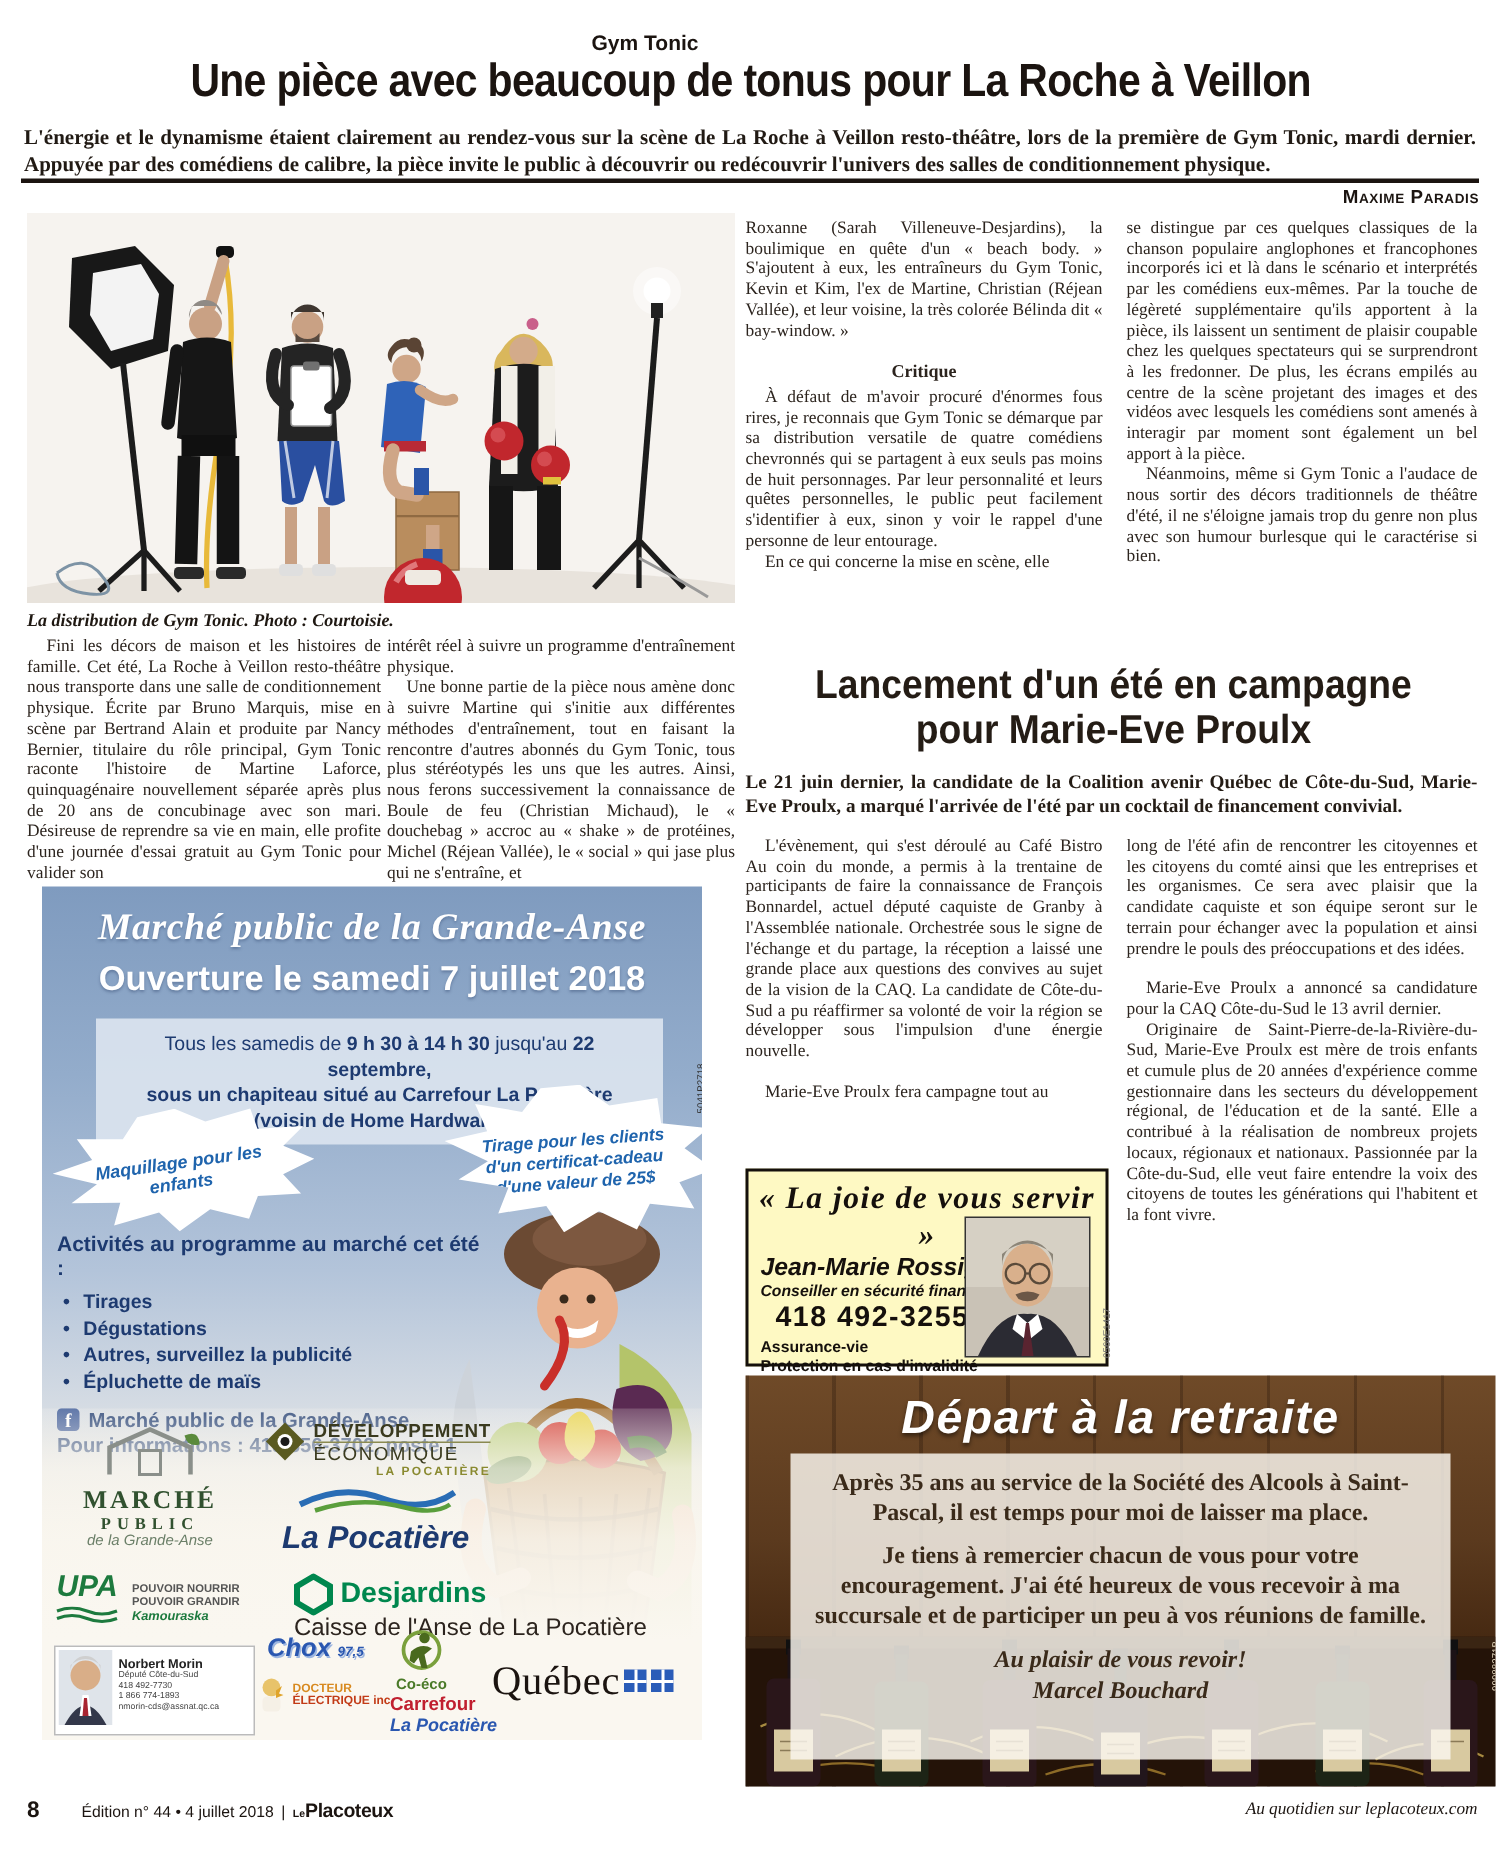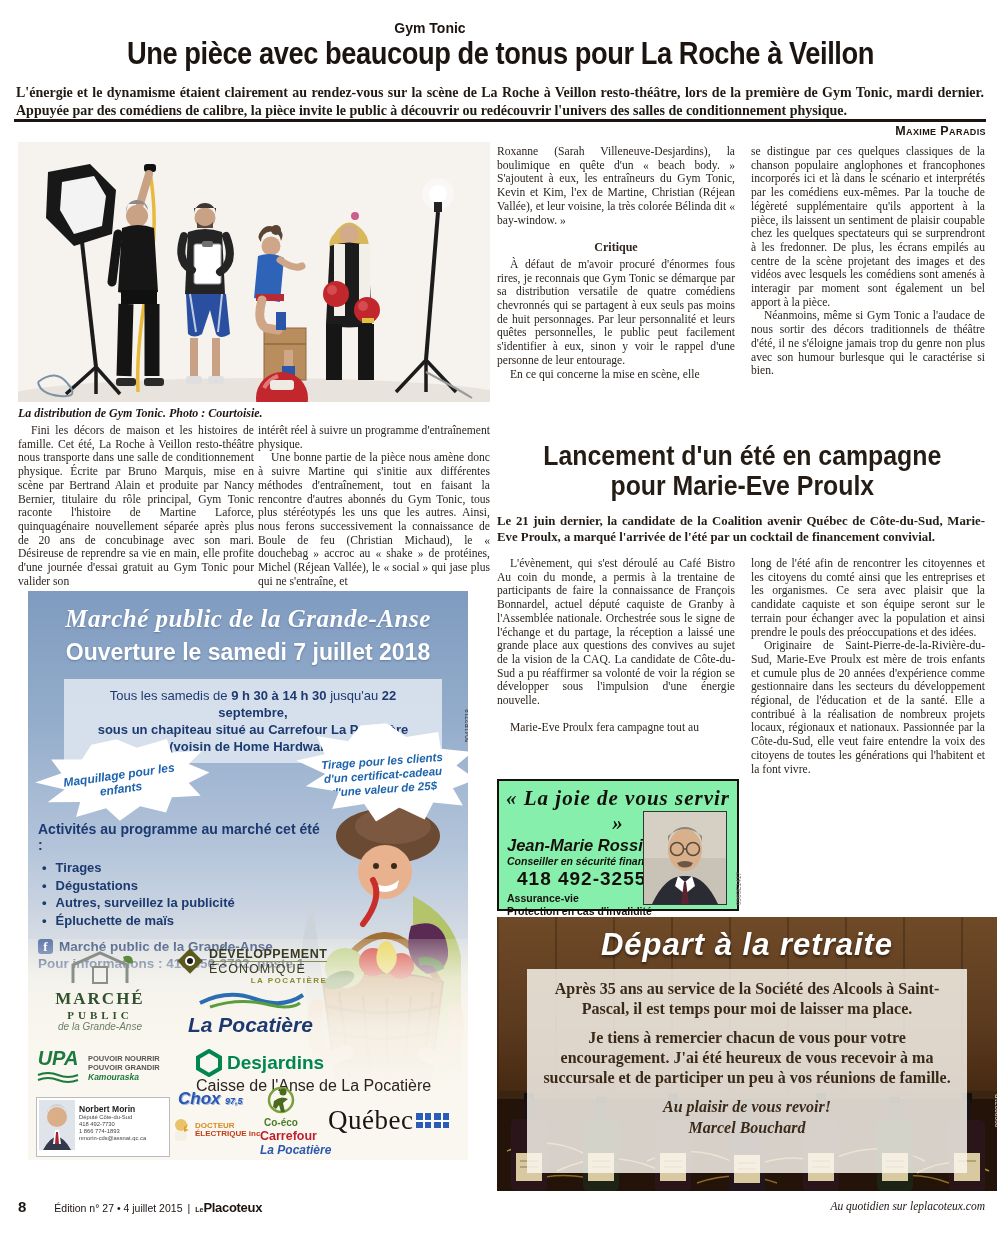--- a/index.html
+++ b/index.html
@@ -76,21 +76,21 @@
   .lg-coeco{font-size:10px;font-weight:bold;color:#4a7a28;text-align:center;}
   .lg-carr .a{font-weight:800;font-size:12.5px;color:#c01f2f;}
   .lg-carr .b{font-style:italic;font-weight:bold;font-size:12px;color:#2a57b0;}
   .lg-qc{display:flex;align-items:center;font-family:"Liberation Serif",serif;}
   .lg-qc .t{font-size:27px;color:#1b1410;letter-spacing:.5px;}
   .qflag{width:15px;height:15px;background:#2a5cb8;position:relative;margin-left:3px;}
   .qflag::before,.qflag::after{content:"";position:absolute;background:#fff;}
   .qflag::before{left:6.5px;top:0;width:2px;height:15px;}
   .qflag::after{top:6.5px;left:0;height:2px;width:15px;}
   
-  #ad-ross{border:2.5px solid #15100c;background:#86efac;font-family:"Liberation Sans",sans-serif;}
+  #ad-ross{border:2.5px solid #15100c;background:#fef9c3;font-family:"Liberation Sans",sans-serif;}
   .r-quote{font-family:"Liberation Serif",serif;font-style:italic;font-weight:bold;font-size:21px;
            letter-spacing:1px;text-align:center;color:#15100c;}
   .r-name{font-style:italic;font-weight:bold;font-size:16.5px;color:#15100c;}
   .r-title{font-style:italic;font-weight:bold;font-size:10.5px;color:#15100c;}
   .r-phone{font-weight:800;font-size:19px;letter-spacing:1px;color:#15100c;}
   .r-svc{font-weight:bold;font-size:10.5px;line-height:12.5px;color:#15100c;}
   
   #ad-retr{overflow:hidden;background:
       repeating-linear-gradient(90deg,rgba(20,8,2,.25) 0 2px,rgba(255,255,255,0) 2px 58px),
       linear-gradient(180deg,#6f4a28 0%,#5b3a1e 40%,#41250f 70%,#2b180a 100%);}
@@ -224,20 +224,21 @@
     <span>Lancement d'un été en campagne</span><br>
     <span>pour Marie-Eve Proulx</span>
   </div>
   <div class="abs lede2" style="top:513px;left:497px;width:488px;">Le 21 juin dernier, la candidate de la Coalition avenir Québec de Côte-du-Sud, Marie-Eve Proulx, a marqué l'arrivée de l'été par un cocktail de financement convivial.</div>
   <div class="abs col" style="top:557px;left:497px;width:238px;">
     <p class="ind">L'évènement, qui s'est déroulé au Café Bistro Au coin du monde, a permis à la trentaine de participants de faire la connaissance de François Bonnardel, actuel député caquiste de Granby à l'Assemblée nationale. Orchestrée sous le signe de l'échange et du partage, la réception a laissé une grande place aux questions des convives au sujet de la vision de la CAQ. La candidate de Côte-du-Sud a pu réaffirmer sa volonté de voir la région se développer sous l'impulsion d'une énergie nouvelle.</p>
     <p class="ind gap">Marie-Eve Proulx fera campagne tout au</p>
   </div>
   <div class="abs col" style="top:557px;left:751px;width:234px;">
     <p>long de l'été afin de rencontrer les citoyennes et les citoyens du comté ainsi que les entreprises et les organismes. Ce sera avec plaisir que la candidate caquiste et son équipe seront sur le terrain pour échanger avec la population et ainsi prendre le pouls des préoccupations et des idées.</p>
+    <p class="ind gap">Marie-Eve Proulx a annoncé sa candidature pour la CAQ Côte-du-Sud le 13 avril dernier.</p>
     <p class="ind">Originaire de Saint-Pierre-de-la-Rivière-du-Sud, Marie-Eve Proulx est mère de trois enfants et cumule plus de 20 années d'expérience comme gestionnaire dans les secteurs du développement régional, de l'éducation et de la santé. Elle a contribué à la réalisation de nombreux projets locaux, régionaux et nationaux. Passionnée par la Côte-du-Sud, elle veut faire entendre la voix des citoyens de toutes les générations qui l'habitent et la font vivre.</p>
   </div>
 
   <div id="ad-marche" class="abs" style="top:591px;left:28px;width:440px;height:569px;">
 
     <svg class="abs" style="top:205px;right:0;" width="175" height="364" viewBox="0 0 175 364">
       <ellipse cx="95" cy="40" rx="52" ry="28" fill="#6b4a33"></ellipse>
       <ellipse cx="100" cy="30" rx="38" ry="18" fill="#7d5840"></ellipse>
       <circle cx="92" cy="76" r="27" fill="#e9b28f"></circle>
       <path d="M78,84 q14,12 28,0 l-2,8 q-12,8 -24,0 z" fill="#fff"></path>
@@ -504,20 +505,20 @@
       <p>Après 35 ans au service de la Société des Alcools à Saint-Pascal, il est temps pour moi de laisser ma place.</p>
       <p>Je tiens à remercier chacun de vous pour votre encouragement. J'ai été heureux de vous recevoir à ma succursale et de participer un peu à vos réunions de famille.</p>
       <p class="t-close" style="margin-bottom:0;">Au plaisir de vous revoir!</p>
       <div class="t-sign">Marcel Bouchard</div>
     </div>
     <div class="abs vcode" style="bottom:90px;right:3px;color:#e8dcc2;">99988271B</div>
   </div>
 
   <div class="abs foot-l" style="top:1198px;left:18px;">
     <span class="pg">8</span>
-    <span class="ed">Édition n° 27 • 4 juillet 2015</span>
+    <span class="ed">Édition n° 44 • 4 juillet 2018</span>
     <span class="sep">|</span>
     <span class="le">Le</span>
     <span class="brand">Placoteux</span>
   </div>
   <div class="abs foot-r" style="top:1200px;left:600px;width:385px;">Au quotidien sur leplacoteux.com</div>
 
 </div>
 
 </body></html>

